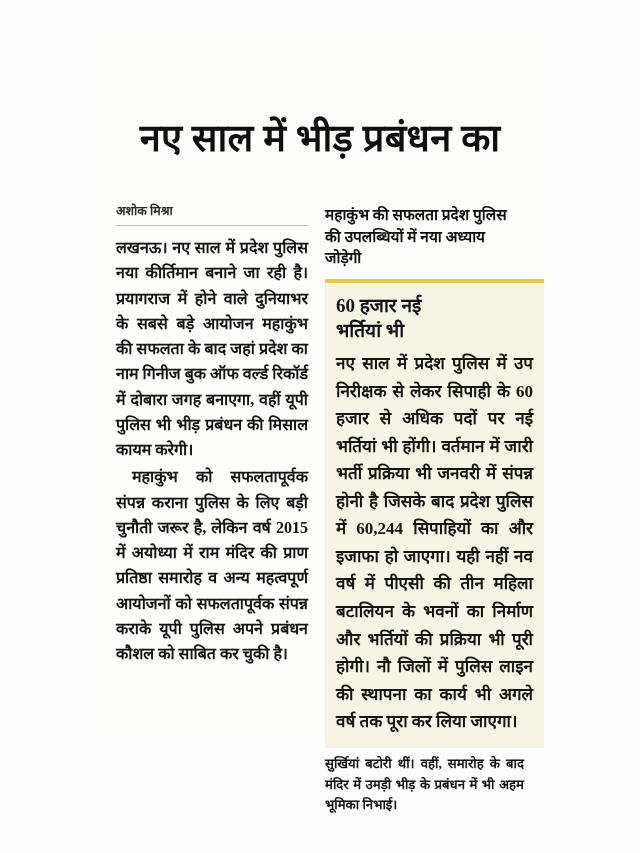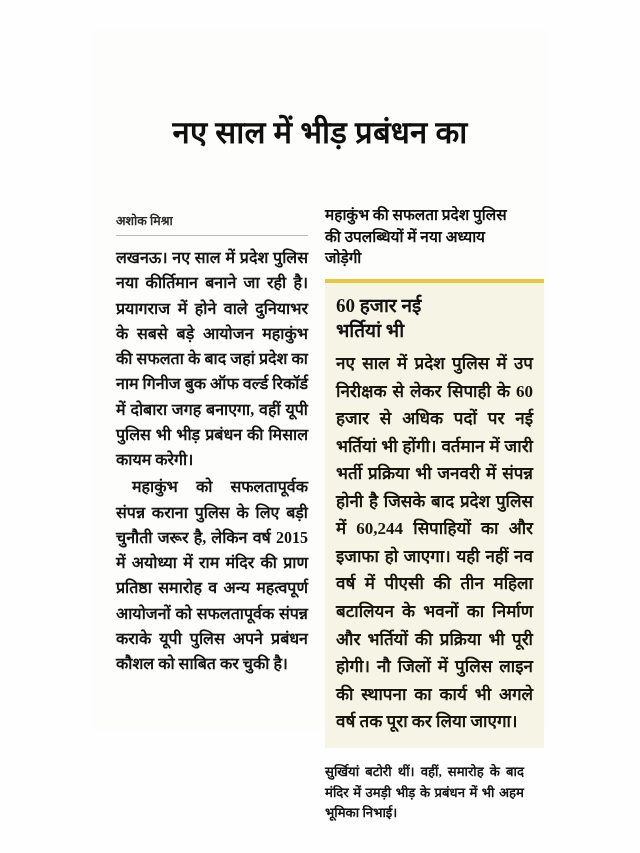--- a/index.html
+++ b/index.html
@@ -35,39 +35,39 @@
 
   
   .headline {
     position: absolute;
     left: 96px;
     top: 112px;
     width: 448px;
     text-align: center;
     font-family: "Liberation Serif", "DejaVu Serif", serif;
     font-weight: bold;
-    font-size: 31px;
+    font-size: 38px;
     line-height: 1.38;
     color: #100f0f;
     letter-spacing: 0.2px;
   }
   .headline .hl-line { display: block; white-space: nowrap; }
 
   
   .columns {
     position: absolute;
     left: 116px;
     top: 204px;
     width: 408px;
     height: 520px;
   }
   .col-left {
     position: absolute;
     left: 0;
-    top: 10px;
+    top: 0;
     width: 192px;
   }
   .col-right {
     position: absolute;
     left: 209px;
     top: 0;
     width: 199px;
   }
 
   .byline {
@@ -122,21 +122,21 @@
   .box-title .bt-line { display: block; }
   .box-body {
     font-size: 17px;
     line-height: 1.62;
     text-align: justify;
     color: #16160f;
     font-weight: bold;
   }
 
   .after-box {
-    margin-top: 14px;
+    margin-top: 6px;
     font-size: 13.2px;
     line-height: 1.58;
     text-align: justify;
     color: #141414;
     font-weight: bold;
   }
 </style>
 </head>
 <body>
 

